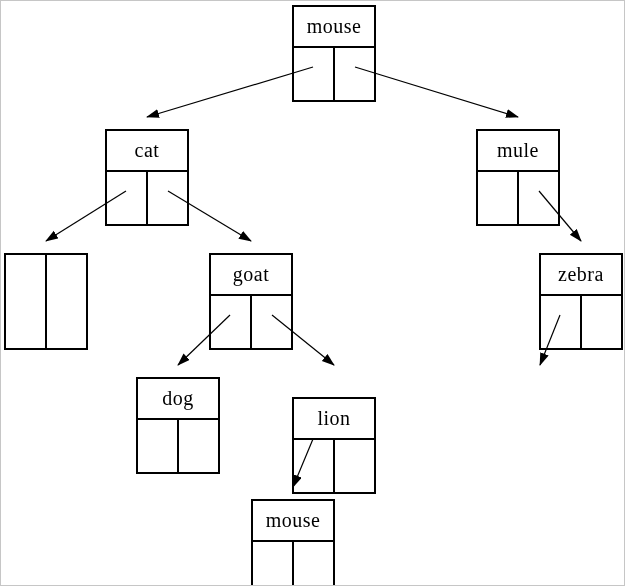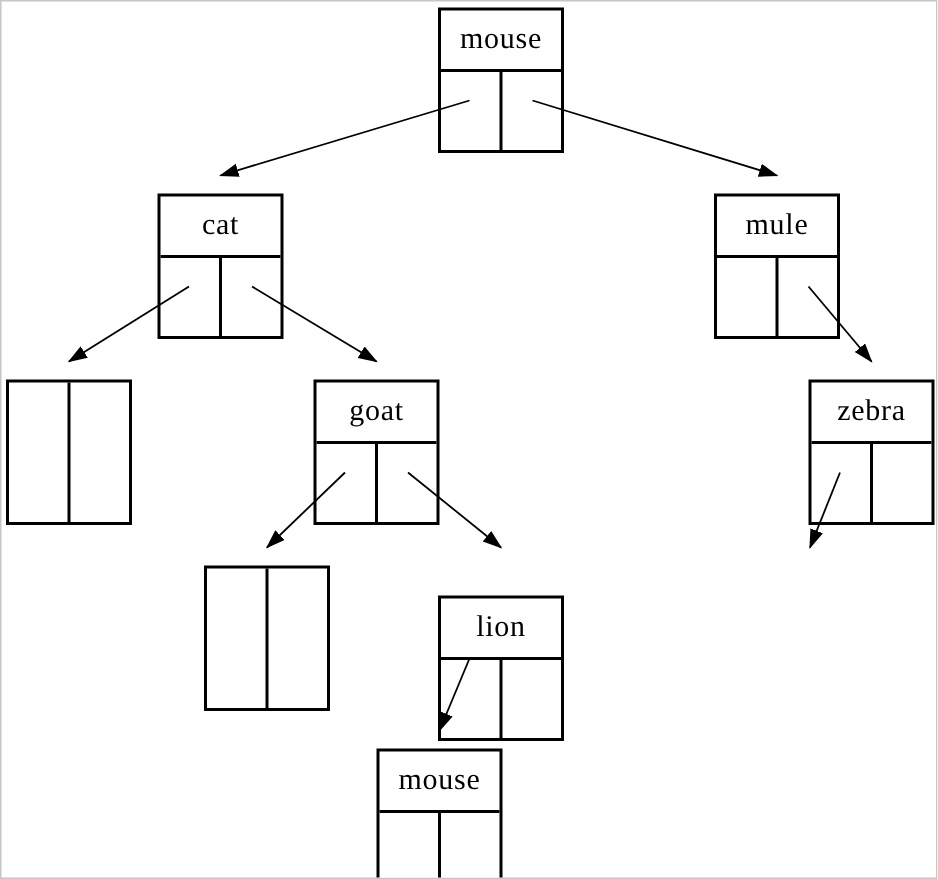--- a/index.html
+++ b/index.html
@@ -89,20 +89,21 @@
 
   <div class="node" style="left:208px; top:252px">
     <div class="node-label">goat</div>
     <div class="node-cells">
       <div class="cell left"></div>
       <div class="cell"></div>
     </div>
   </div>
 
   <div class="node" style="left:135px; top:376px">
+    <div class="node-label">dog</div>
     <div class="node-cells">
       <div class="cell left"></div>
       <div class="cell"></div>
     </div>
   </div>
 
   <div class="node" style="left:291px; top:396px">
     <div class="node-label">lion</div>
     <div class="node-cells">
       <div class="cell left"></div>

